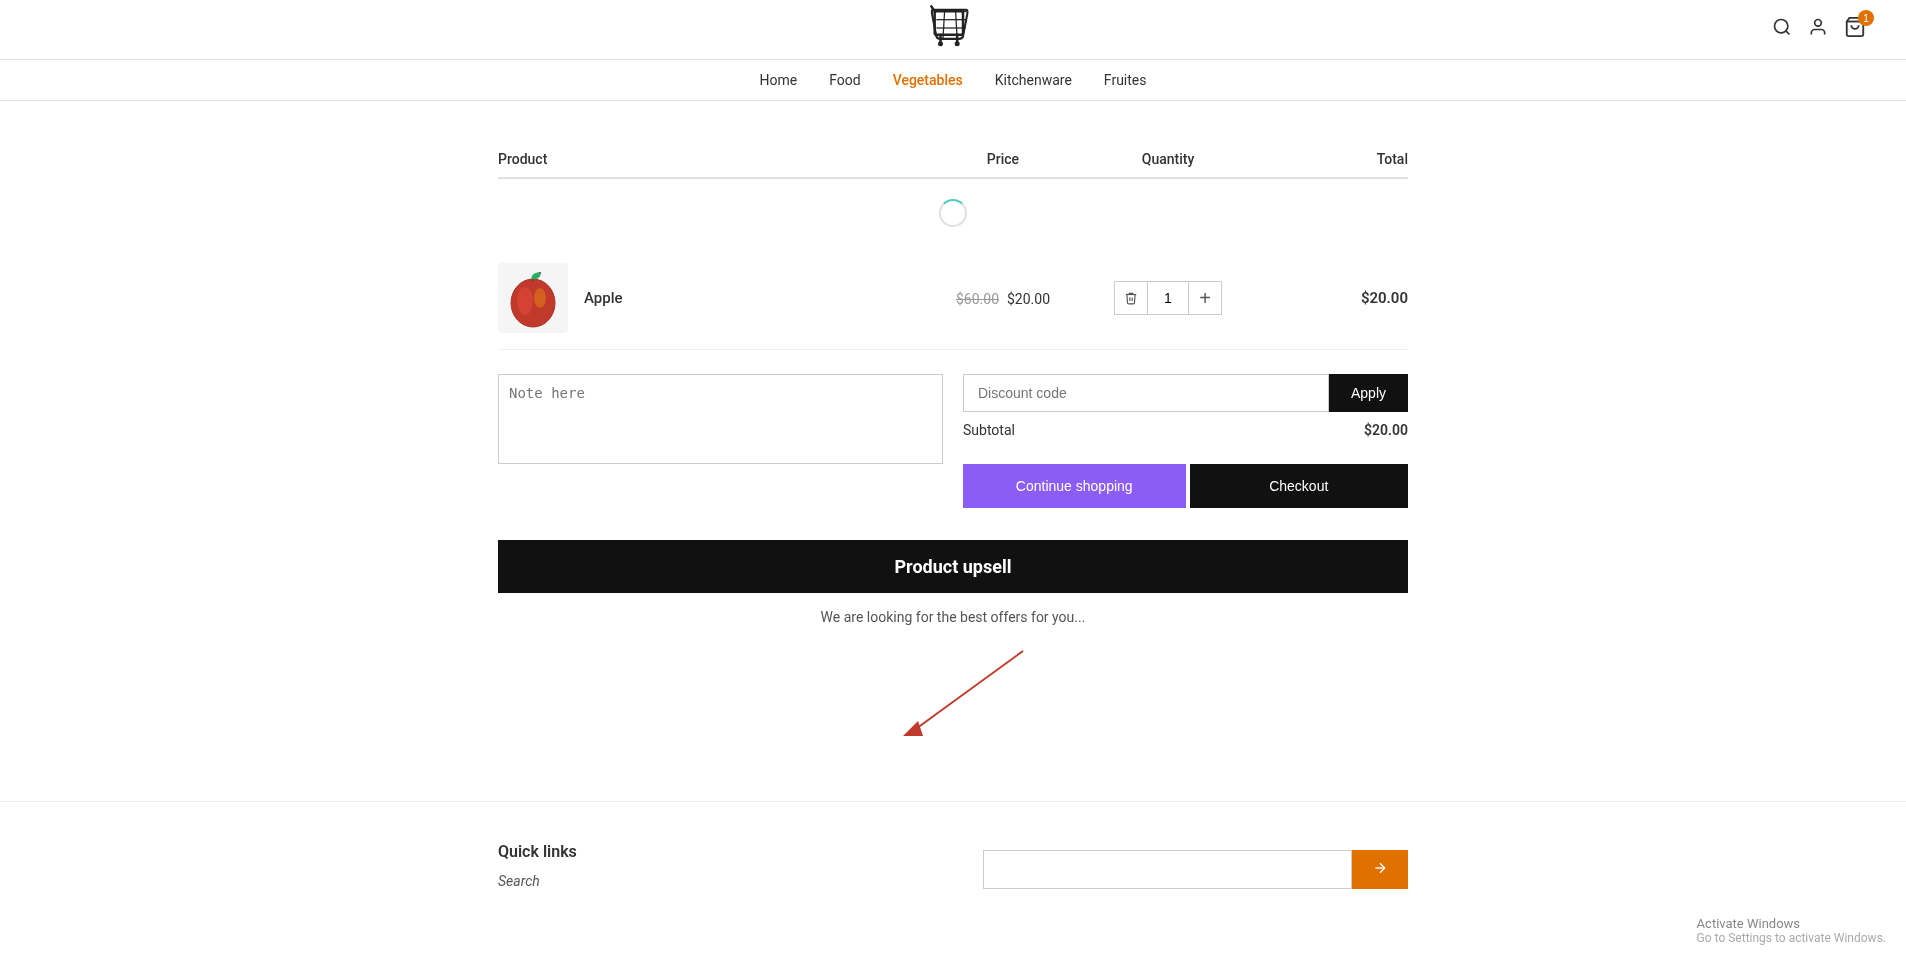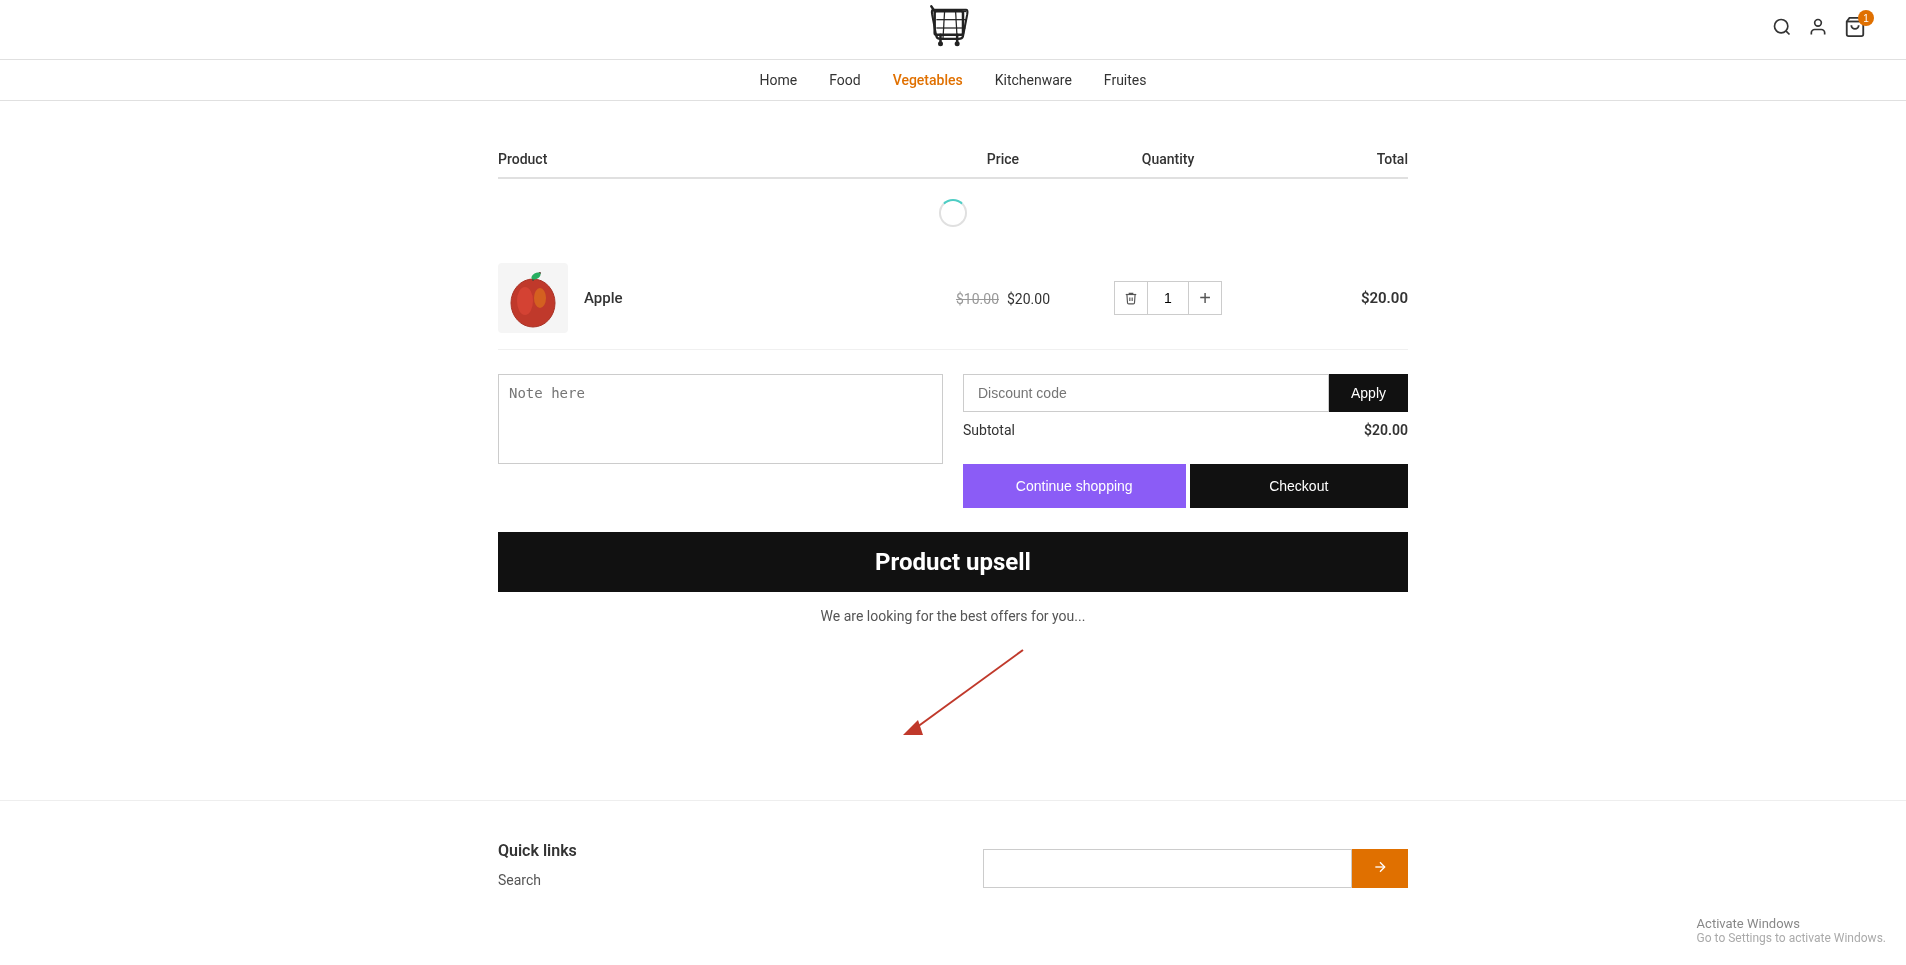--- a/index.html
+++ b/index.html
@@ -55,31 +55,31 @@
     .subtotal-row { display: flex; justify-content: space-between; align-items: center; padding: 10px 0; font-size: 14px; }
     .subtotal-label { color: #333; }
     .subtotal-value { font-weight: 600; }
 
     
     .action-buttons { display: grid; grid-template-columns: 1fr 1fr; gap: 0; margin-top: 16px; }
     .continue-btn { background: #8b5cf6; color: #fff; border: none; padding: 14px; font-size: 14px; cursor: pointer; font-weight: 500; }
     .checkout-btn { background: #111; color: #fff; border: none; padding: 14px; font-size: 14px; cursor: pointer; font-weight: 500; margin-left: 4px; }
 
     
-    .upsell-banner { background: #111; color: #fff; text-align: center; padding: 16px; font-size: 24px; font-weight: 700; margin-top: 24px; }
+    .upsell-banner { background: #111; color: #fff; text-align: center; padding: 16px; font-size: 18px; font-weight: 700; margin-top: 32px; }
     .upsell-text { text-align: center; padding: 16px 0; font-size: 14px; color: #555; }
 
     
     .arrow-section { position: relative; height: 120px; }
     .arrow-svg { position: absolute; left: 50%; top: 0; transform: translateX(-50%); }
 
     
     .footer { max-width: 950px; margin: 40px auto 0; padding: 0 20px 40px; display: grid; grid-template-columns: 1fr 1fr; gap: 60px; }
     .footer-title { font-size: 16px; font-weight: 600; margin-bottom: 12px; }
-    .footer-link { display: block; color: #555; font-size: 14px; text-decoration: none; margin-bottom: 6px; }
+    .footer-link { display: block; color: #555; font-size: 14px; text-decoration: none; margin-bottom: 6px; font-style: italic; }
     .newsletter-input-row { display: flex; gap: 0; margin-top: 8px; }
     .newsletter-input { flex: 1; border: 1px solid #ccc; padding: 10px 14px; font-size: 14px; outline: none; }
     .newsletter-btn { background: #e07000; color: #fff; border: none; padding: 10px 20px; cursor: pointer; }
 
     
     .activate-notice { position: fixed; bottom: 20px; right: 20px; color: #aaa; font-size: 12px; }
     .activate-notice p:first-child { color: #888; font-size: 13px; }
   </style>
 </head>
 <body>
@@ -161,21 +161,21 @@
           <ellipse cx="42" cy="35" rx="6" ry="10" fill="#f39c12" opacity="0.4"></ellipse>
 
           <path d="M35 17 Q38 12 42 10" stroke="#5d4037" stroke-width="2" fill="none" stroke-linecap="round"></path>
 
           <ellipse cx="38" cy="13" rx="5" ry="3" fill="#27ae60" transform="rotate(-30 38 13)"></ellipse>
         </svg>
       </div>
       <span class="product-name">Apple</span>
     </div>
     <div class="price-col">
-      <span class="price-original">$10.00</span>
+      <span class="price-original">$60.00</span>
       <span class="price-current">$20.00</span>
     </div>
     <div class="qty-col">
       <button class="qty-btn">
         <svg width="14" height="14" viewBox="0 0 24 24" fill="none" stroke="#555" stroke-width="2">
           <polyline points="3 6 5 6 21 6"></polyline>
             <path d="M19 6l-1 14a2 2 0 01-2 2H8a2 2 0 01-2-2L5 6"></path>
             <path d="M10 11v6"></path>
             <path d="M14 11v6"></path>
             <path d="M9 6V4h6v2"></path>

